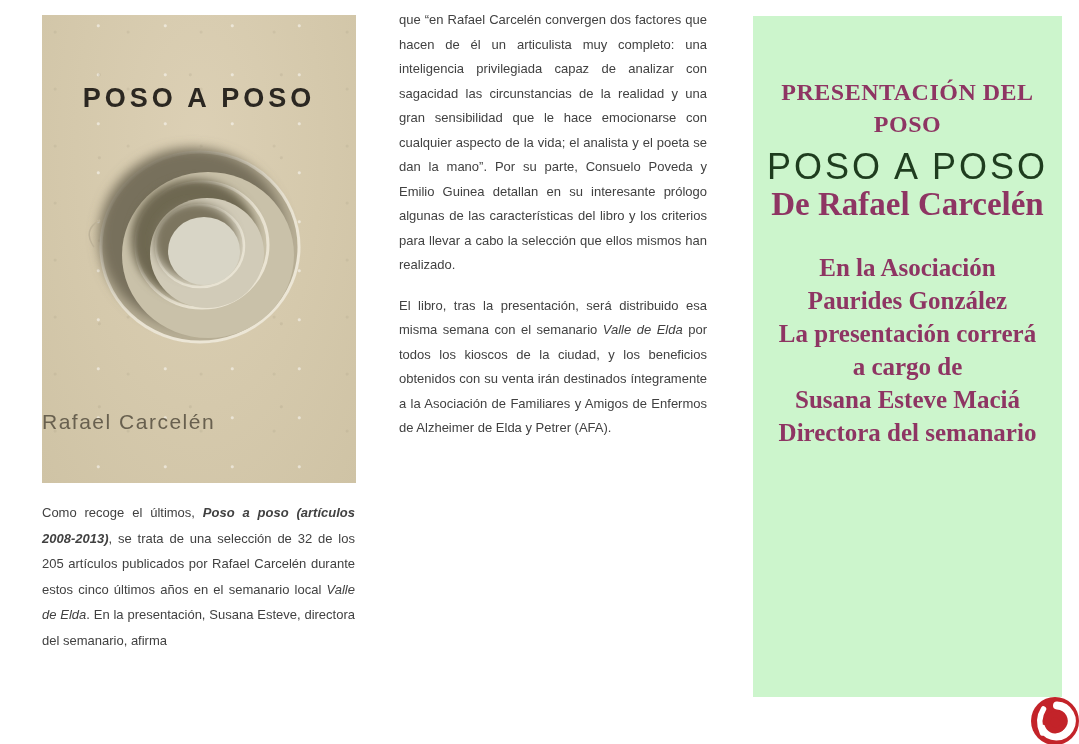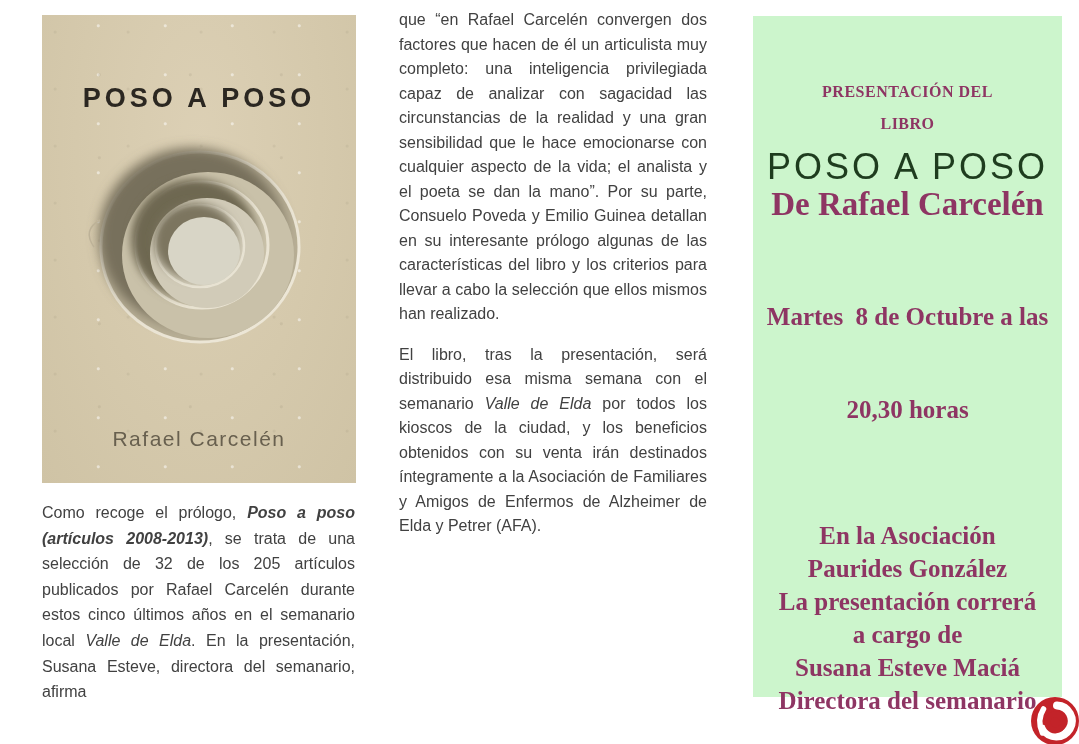--- a/index.html
+++ b/index.html
@@ -31,31 +31,30 @@
     top: 68px; left: 0; right: 0;
     text-align: center;
     font-size: 27px;
     font-weight: bold;
     letter-spacing: 4px;
     color: #2b2721;
   }
   .cover-art { position: absolute; left: 0; top: 0; }
   .cover-author {
     position: absolute;
-    top: 412px; left: 0; right: 0;
-    text-align: center;
+    top: 395px; left: 0; right: 0;
     font-size: 21px;
     letter-spacing: 1.5px;
     color: #68604f;
   }
 
   
   .body-text {
     color: #414141;
-    font-size: 16px;
+    font-size: 13px;
     text-align: justify;
   }
   .left-article {
     position: absolute;
     left: 42px; top: 500px;
     width: 313px;
     line-height: 25.6px;
   }
   .middle-article {
     position: absolute;
@@ -73,21 +72,21 @@
     left: 753px; top: 16px;
     width: 309px; height: 681px;
     background: #ccf5cc;
     text-align: center;
     font-family: "Liberation Serif", serif;
     font-weight: bold;
     color: #8e3563;
   }
   .flyer .rp-heading {
     margin-top: 60px;
-    font-size: 16px;
+    font-size: 24px;
     line-height: 32px;
     letter-spacing: 0.5px;
   }
   .flyer .rp-book-title {
     margin-top: 5px;
     font-family: "Liberation Sans", sans-serif;
     font-weight: 400;
     font-size: 36px;
     line-height: 44px;
     letter-spacing: 3px;
@@ -147,41 +146,37 @@
       <ellipse cx="153" cy="226" rx="41" ry="38" fill="#7b745f" filter="url(#soft2)"></ellipse>
       <ellipse cx="162" cy="236" rx="36" ry="34" fill="#d8d5c6"></ellipse>
 
       <path d="M 58 205 Q 40 215 52 232" fill="none" stroke="#bdb298" stroke-width="1.5"></path>
     </svg>
     <div class="cover-title">POSO A POSO</div>
     <div class="cover-author">Rafael Carcelén</div>
   </div>
 
   <p class="body-text left-article">
-    <span>Como recoge el prólogo, </span><span class="bold-italic">Poso a poso (artículos 2008-2013)</span><span>, se trata de una selección de 32 de los 205 artículos publicados por Rafael Carcelén durante estos cinco últimos años en el semanario local </span><span class="italic">Valle de Elda</span><span>. En la presentación, Susana Esteve, directora del semanario, afirma</span>
+    <span>Como recoge el últimos, </span><span class="bold-italic">Poso a poso (artículos 2008-2013)</span><span>, se trata de una selección de 32 de los 205 artículos publicados por Rafael Carcelén durante estos cinco últimos años en el semanario local </span><span class="italic">Valle de Elda</span><span>. En la presentación, Susana Esteve, directora del semanario, afirma</span>
   </p>
 
   <div class="body-text middle-article">
     <p class="para1">que “en Rafael Carcelén convergen dos factores que hacen de él un articulista muy completo: una inteligencia privilegiada capaz de analizar con sagacidad las circunstancias de la realidad y una gran sensibilidad que le hace emocionarse con cualquier aspecto de la vida; el analista y el poeta se dan la mano”. Por su parte, Consuelo Poveda y Emilio Guinea detallan en su interesante prólogo algunas de las características del libro y los criterios para llevar a cabo la selección que ellos mismos han realizado.</p>
     <p class="para2">
       <span>El libro, tras la presentación, será distribuido esa misma semana con el semanario </span><span class="italic">Valle de Elda</span><span> por todos los kioscos de la ciudad, y los beneficios obtenidos con su venta irán destinados íntegramente a la Asociación de Familiares y Amigos de Enfermos de Alzheimer de Elda y Petrer (AFA).</span>
     </p>
   </div>
 
   <div class="flyer">
     <div class="rp-heading">
       <div>PRESENTACIÓN DEL</div>
-      <div>LIBRO</div>
+      <div>POSO</div>
     </div>
     <div class="rp-book-title">POSO A POSO</div>
     <div class="rp-author">De Rafael Carcelén</div>
-    <div class="rp-date">
-      <div>Martes  8 de Octubre a las</div>
-      <div>20,30 horas</div>
-    </div>
     <div class="rp-venue">
       <div>En la Asociación</div>
       <div>Paurides González</div>
       <div>La presentación correrá</div>
       <div>a cargo de</div>
       <div>Susana Esteve Maciá</div>
       <div>Directora del semanario</div>
 
     </div>
 

